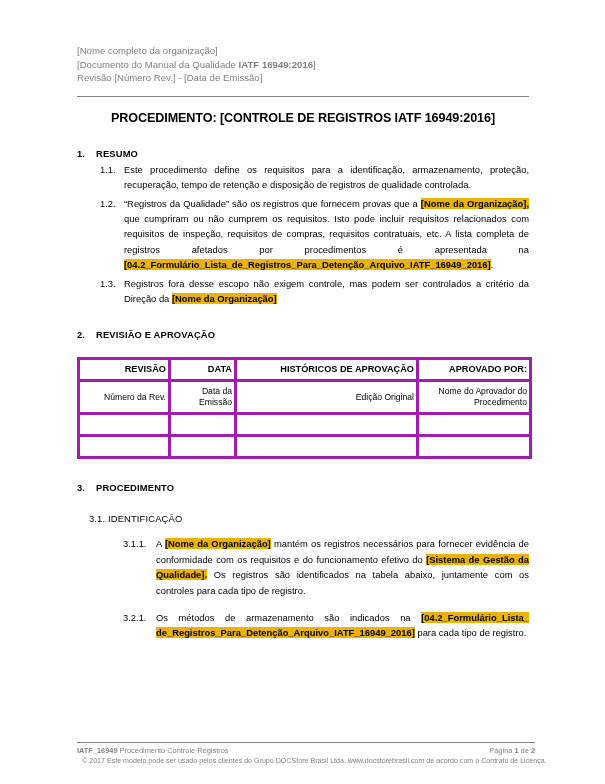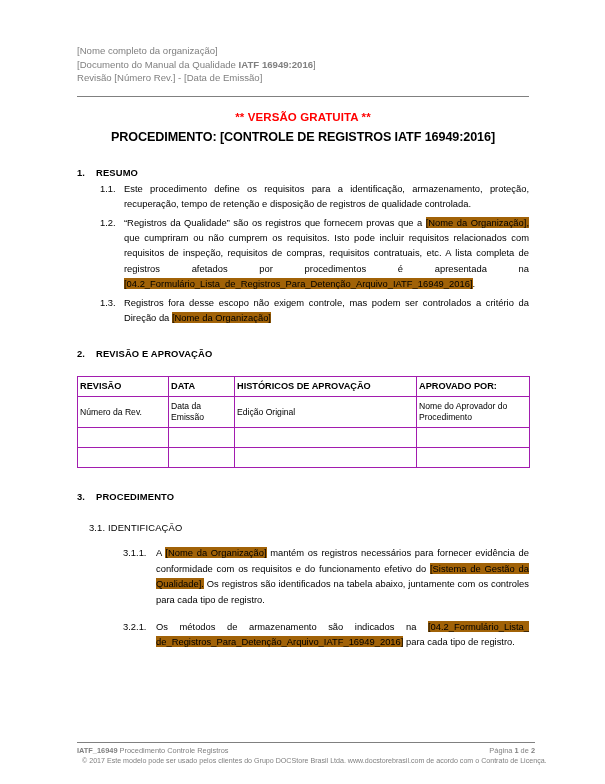--- a/index.html
+++ b/index.html
@@ -97,38 +97,38 @@
     flex: 1 1 auto;
     text-align: justify;
     text-justify: inter-word;
   }
   .para.lvl2 { margin-left: 23px; margin-top: 3px; }
   .para.lvl2 .num { width: 24px; }
   .para.lvl3 { margin-left: 46px; margin-top: 12px; }
   .para.lvl3 .num { width: 33px; }
 
   .hl {
-    background: #a16207;
-    font-weight: normal;
+    background: #eab308;
+    font-weight: bold;
     color: #000000;
     box-decoration-break: clone;
     -webkit-box-decoration-break: clone;
   }
 
   
   .tbl-wrap { margin-top: 17px; margin-left: 0px; }
   table.rev {
     border-collapse: collapse;
     width: 452px;
     table-layout: fixed;
     font-size: 8.6px;
   }
   table.rev td, table.rev th {
-    border: 1px solid #a21caf;
-    text-align: left;
+    border: 3px solid #a21caf;
+    text-align: right;
     vertical-align: middle;
     padding: 2px 2px;
     line-height: 11.5px;
   }
   table.rev th {
     font-weight: bold;
     font-size: 9.2px;
     height: 15px;
   }
   table.rev td.body { height: 26px; font-weight: normal; }
@@ -179,21 +179,20 @@
   <div class="content">
 
     <div class="doc-header">
       <div>[Nome completo da organização]</div>
       <div><span>[Documento do Manual da Qualidade </span><b>IATF 16949:2016</b><span>]</span></div>
       <div>Revisão [Número Rev.] - [Data de Emissão]</div>
     </div>
     <div class="header-rule"></div>
 
     <div class="title-block">
-      <div class="free-version">** VERSÃO GRATUITA **</div>
       <div class="doc-title">PROCEDIMENTO: [CONTROLE DE REGISTROS IATF 16949:2016]</div>
     </div>
 
     <div class="sec1">
       <span class="num">1.</span>
       <span>RESUMO</span>
     </div>
 
     <div class="para lvl2">
       <span class="num">1.1.</span>
@@ -205,21 +204,21 @@
       <span class="txt"><span>“Registros da Qualidade” são os registros que fornecem provas que a </span><span class="hl">[Nome da Organização],</span><span> que cumpriram ou não cumprem os requisitos. Isto pode incluir requisitos relacionados com requisitos de inspeção, requisitos de compras, requisitos contratuais, etc. A lista completa de registros afetados por procedimentos é apresentada na </span><span class="hl">[04.2_Formulário_Lista_de_Registros_Para_Detenção_Arquivo_IATF_16949_2016]</span><span>.</span></span>
     </div>
 
     <div class="para lvl2">
       <span class="num">1.3.</span>
       <span class="txt"><span>Registros fora desse escopo não exigem controle, mas podem ser controlados a critério da Direção da </span><span class="hl">[Nome da Organização]</span></span>
     </div>
 
     <div class="sec1">
       <span class="num">2.</span>
-      <span>REVISÃO E APROVAÇÃO</span>
+      <span>REVISIÃO E APROVAÇÃO</span>
     </div>
 
     <div class="tbl-wrap">
       <table class="rev">
         <colgroup>
             <col class="c1">
             <col class="c2">
             <col class="c3">
             <col class="c4">
           </colgroup>

